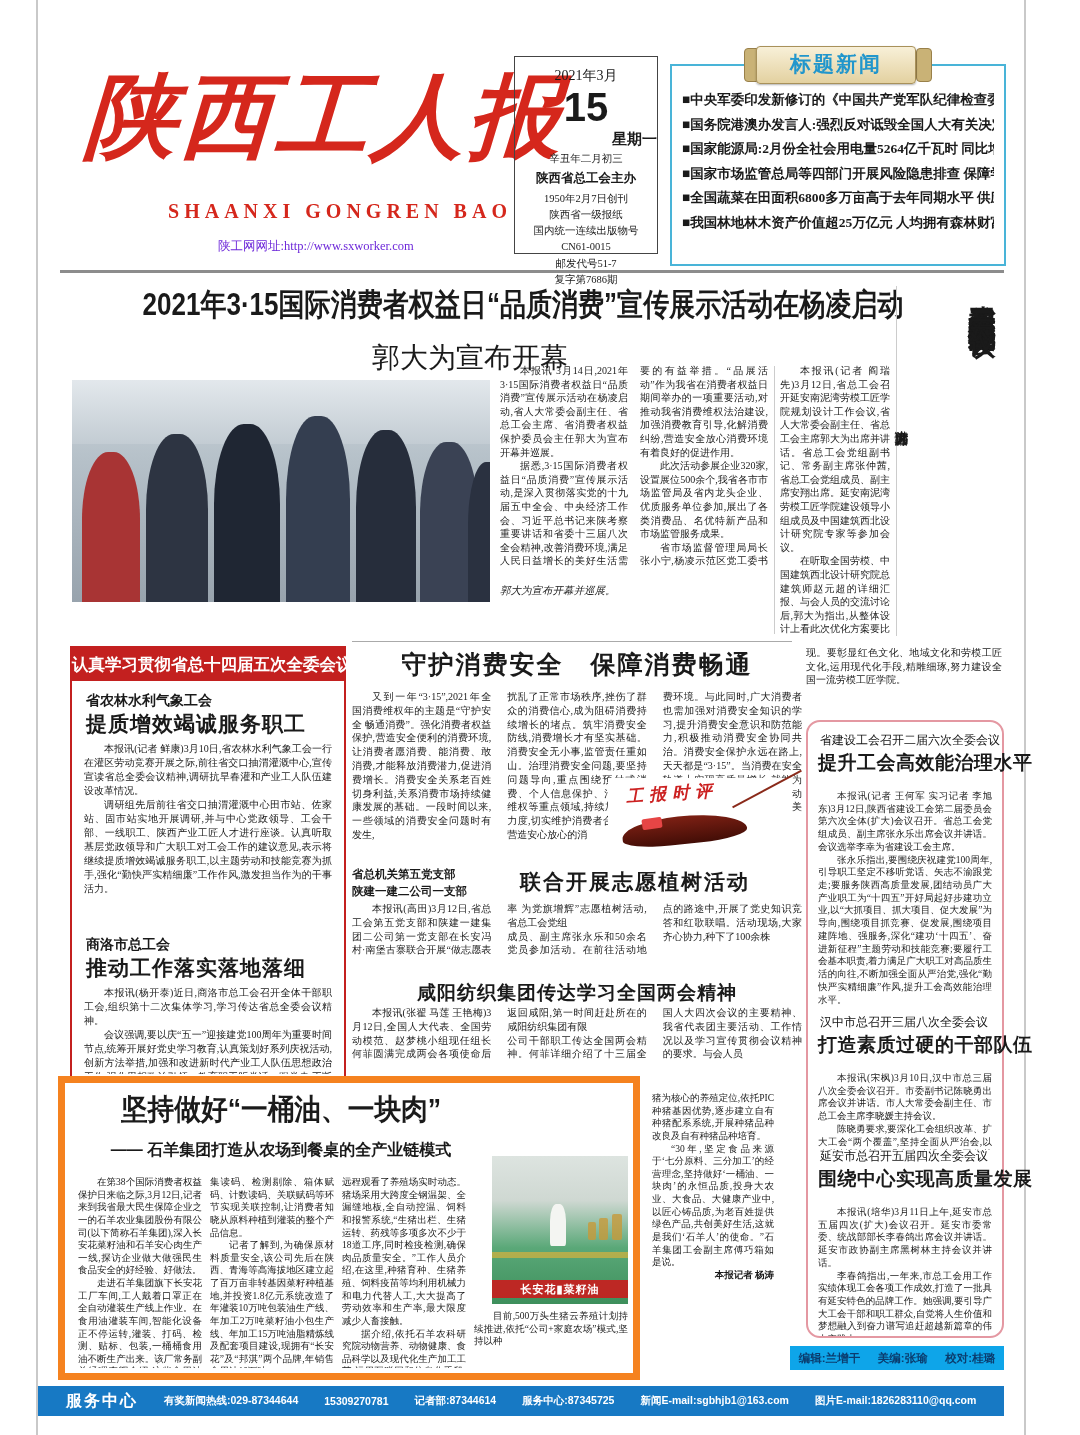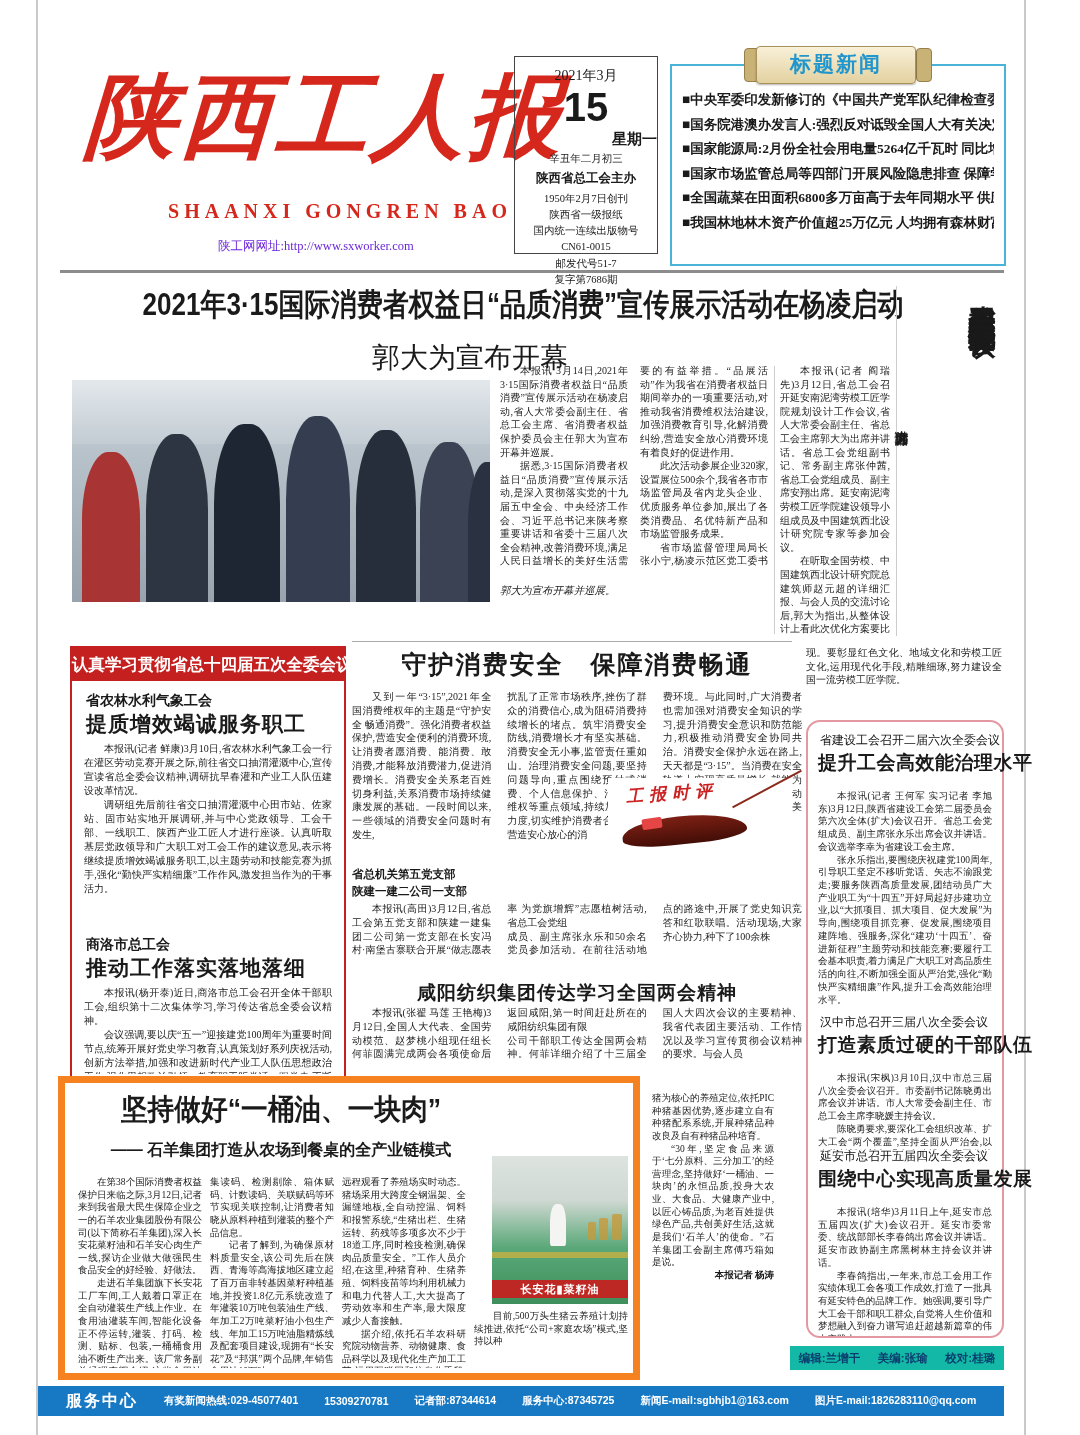--- a/index.html
+++ b/index.html
@@ -111,21 +111,21 @@
   .sy-col{font-size:9.5px;line-height:1.33;}
   #sy-photo{left:492px;top:1156px;width:136px;height:148px;
     background:linear-gradient(180deg,#dde4e0 0%,#cfd8d2 30%,#5aa878 62%,#3e8f5c 100%);}
   #sy-photo-label{position:absolute;left:0;bottom:6px;width:100%;background:rgba(200,30,30,.92);
     color:#fff;font-size:11px;font-weight:bold;text-align:center;line-height:18px;
     font-family:"Liberation Sans",sans-serif;letter-spacing:1px;}
   .worker{position:absolute;background:#f4f5f2;border-radius:40% 40% 10% 10%;}
   .bottle{position:absolute;background:#c79a3a;border-radius:2px;opacity:.8;}
   #sy-signature{text-align:right;font-weight:bold;}
   
-  #editors-bar{left:790px;top:1346px;width:214px;height:24px;background:#14b8a6;
+  #editors-bar{left:790px;top:1346px;width:214px;height:24px;background:#0ea5e9;
     display:flex;align-items:center;justify-content:space-around;
     font-size:11.5px;font-weight:bold;color:#0b3c6e;font-family:"Liberation Sans",sans-serif;}
   #phone-bar{left:38px;top:1386px;width:966px;height:30px;background:#1779c4;color:#ffffff;
     display:flex;align-items:center;gap:26px;padding:0 28px;box-sizing:border-box;
     font-family:"Liberation Sans",sans-serif;font-size:10.5px;font-weight:bold;white-space:nowrap;}
   #phone-bar .ph-label{font-size:16px;font-weight:bold;letter-spacing:2px;}
 </style>
 </head>
 <body>
 
@@ -227,20 +227,21 @@
     <div id="mouse-cable"></div>
     <div id="stamp-label">工报时评</div>
     <div id="mouse-body"></div>
     <div id="mouse-btn"></div>
   </div>
 
   <div class="abs" id="tree-kicker">
     <div>省总机关第五党支部</div>
     <div>陕建一建二公司一支部</div>
   </div>
+  <div class="abs" id="tree-headline">联合开展志愿植树活动</div>
   <div class="abs clip jtext" id="tree-cols">
     <p>本报讯(高田)3月12日,省总工会第五党支部和陕建一建集团二公司第一党支部在长安冯村·南堡古寨联合开展“做志愿表率 为党旗增辉”志愿植树活动,省总工会党组</p>
     <p class="noind">成员、副主席张永乐和50余名党员参加活动。在前往活动地点的路途中,开展了党史知识竞答和红歌联唱。活动现场,大家齐心协力,种下了100余株</p>
 
   </div>
 
   <div class="abs" id="xy-headline">咸阳纺织集团传达学习全国两会精神</div>
   <div class="abs clip jtext" id="xy-cols">
     <p>本报讯(张翟 马莲 王艳梅)3月12日,全国人大代表、全国劳动模范、赵梦桃小组现任组长何菲圆满完成两会各项使命后返回咸阳,第一时间赶赴所在的咸阳纺织集团有限</p>
     <p class="noind">公司干部职工传达全国两会精神。何菲详细介绍了十三届全国人大四次会议的主要精神、我省代表团主要活动、工作情况以及学习宣传贯彻会议精神的要求。与会人员</p>
@@ -306,21 +307,21 @@
 
   <div class="abs" id="orange-box"></div>
 
   <div class="abs" id="editors-bar">
     <span>编辑:兰增干</span>
     <span>美编:张瑜</span>
     <span>校对:桂璐</span>
   </div>
   <div class="abs" id="phone-bar">
     <span class="ph-label">服务中心</span>
-    <span>有奖新闻热线:029-45077401</span>
+    <span>有奖新闻热线:029-87344644</span>
     <span>15309270781</span>
     <span>记者部:87344614</span>
     <span>服务中心:87345725</span>
     <span>新闻E-mail:sgbhjb1@163.com</span>
     <span>图片E-mail:1826283110@qq.com</span>
   </div>
 
 </div>
 
 </body></html>

